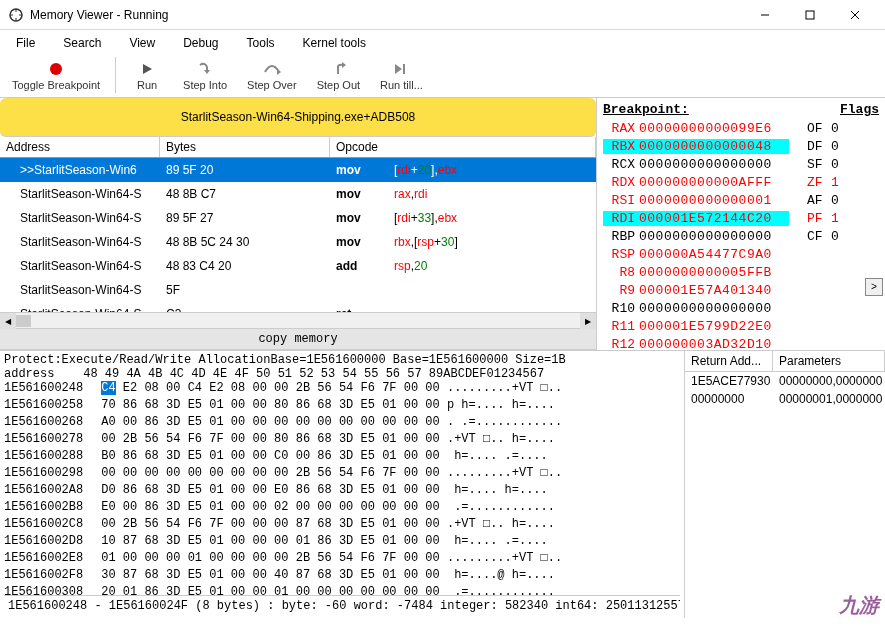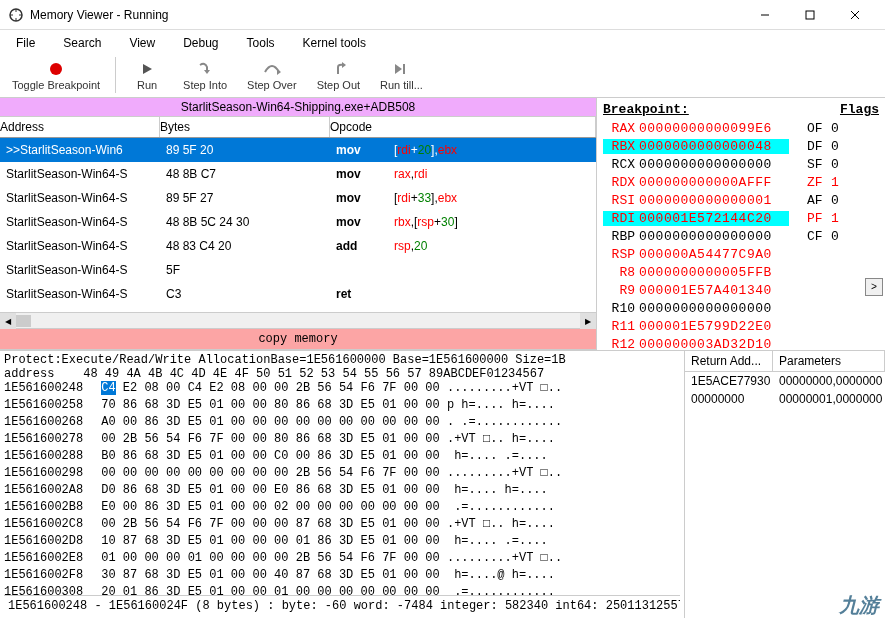--- a/index.html
+++ b/index.html
@@ -11,45 +11,45 @@
 .titlebar .winbtn { width: 45px; height: 28px; display: flex; align-items: center; justify-content: center; font-size: 10px; }
 .menubar { height: 22px; display: flex; align-items: flex-end; padding: 0 6px; gap: 8px; }
 .menubar .mi { padding: 2px 10px; }
 .toolbar { height: 46px; display: flex; align-items: center; padding: 2px 4px; border-bottom: 1px solid #ccc; gap: 4px; }
 .tbtn { display: flex; flex-direction: column; align-items: center; justify-content: center; padding: 2px 8px; min-width: 48px; cursor: pointer; }
 .tbtn .ic { height: 20px; display: flex; align-items: center; justify-content: center; font-size: 14px; }
 .tbtn .lb { font-size: 11px; color: #333; white-space: nowrap; }
 .tsep { width: 1px; height: 36px; background: #ccc; margin: 0 3px; }
 .main { display: flex; height: 252px; }
 .left-pane { flex: 1; display: flex; flex-direction: column; border-right: 1px solid #ccc; }
-.location-bar { text-align: center; padding: 2px; border-bottom: 1px solid #ccc; background: #f0abfc; }
+.location-bar { text-align: center; padding: 12px; border-bottom: 1px solid #ccc; background: #fde047; border-radius: 6px; }
 .disasm-header { display: flex; background: #fff; border-bottom: 1px solid #999; font-size: 12px; }
-.disasm-header > div { padding: 3px 0; border-right: 1px solid #ccc; }
+.disasm-header > div { padding: 3px 6px; border-right: 1px solid #ccc; }
 .col-addr { width: 160px; }
 .col-bytes { width: 170px; }
 .col-op { flex: 1; }
 .disasm-body { flex: 1; overflow: hidden; position: relative; }
 .drow { display: flex; padding: 2px 0; font-size: 12px; height: 24px; align-items: center; }
 .drow.sel { background: #0078d7; color: #fff; }
-.drow .c1 { width: 160px; padding-left: 6px; white-space: nowrap; overflow: hidden; }
+.drow .c1 { width: 160px; padding-left: 20px; white-space: nowrap; overflow: hidden; }
 .drow .c2 { width: 170px; padding-left: 6px; font-family: inherit; }
 .drow .c3 { flex: 1; padding-left: 6px; display: flex; gap: 18px; }
 .mn { font-weight: bold; min-width: 40px; }
 .drow.sel .mn { color: #fff; }
 .operand { color: #000; }
 .drow.sel .operand { color: #fff; }
 .reg-c { color: red; }
 .num-c { color: green; }
 .drow.sel .reg-c, .drow.sel .num-c { }
 .hscroll { height: 16px; background: #f0f0f0; border-top: 1px solid #ccc; position: relative; }
 .hscroll .thumb { position: absolute; left: 0; top: 2px; width: 15px; height: 12px; background: #ccc; }
 .hscroll .arr { position: absolute; top: 0; width: 16px; height: 16px; background: #e0e0e0; display: flex; align-items: center; justify-content: center; font-size: 8px; }
 .hscroll .arr.l { left: 0; }
 .hscroll .arr.r { right: 0; }
-.copymem { text-align: center; padding: 3px; border-top: 1px solid #ccc; border-bottom: 1px solid #ccc; background: #fca5a5; font-family: "Courier New", monospace; }
+.copymem { text-align: center; padding: 3px; border-top: 1px solid #ccc; border-bottom: 1px solid #ccc; background: #e5e5e5; font-family: "Courier New", monospace; }
 .right-pane { width: 288px; padding: 4px 6px; font-family: "Courier New", monospace; font-size: 13px; position: relative; }
 .reg-header { display: flex; margin-bottom: 2px; }
 .reg-title { text-decoration: underline; font-weight: bold; }
 .flags-title { text-decoration: underline; font-weight: bold; margin-left: auto; }
 .rrow { display: flex; height: 18px; align-items: center; }
 .rrow .rn { width: 36px; text-align: right; padding-right: 4px; }
 .rrow .rv { width: 150px; letter-spacing: 0.5px; }
 .rrow .fn { width: 24px; margin-left: 18px; }
 .rrow .fv { width: 14px; }
 .red { color: red; }
@@ -65,21 +65,21 @@
 .hxsel { background: #0078d7; color: #fff; }
 .statusline { border-top: 1px solid #ccc; padding: 3px 4px; font-family: "Courier New", monospace; font-size: 12px; white-space: nowrap; overflow: hidden; }
 .stack-pane { width: 200px; font-size: 12px; }
 .stack-hdr { display: flex; border-bottom: 1px solid #ccc; background: #fff; }
 .stack-hdr > div { padding: 3px 6px; border-right: 1px solid #ccc; }
 .sk1 { width: 88px; }
 .sk2 { flex: 1; }
 .srow { display: flex; padding: 2px 0; }
 .srow .s1 { width: 88px; padding-left: 6px; }
 .srow .s2 { flex: 1; padding-left: 6px; white-space: nowrap; overflow: hidden; }
-.watermark { position: absolute; right: 6px; bottom: 20px; font-size: 20px; color: #0c4a6e; font-style: italic; font-weight: bold; opacity: 0.7; pointer-events: none; }
+.watermark { position: absolute; right: 6px; bottom: 20px; font-size: 20px; color: #701a75; font-style: italic; font-weight: bold; opacity: 0.7; pointer-events: none; }
 </style>
 </head>
 <body>
 
 <div class="titlebar">
   <span class="icon">
     <svg width="16" height="16" viewBox="0 0 16 16">
         <circle cx="8" cy="8" r="6" fill="none" stroke="#333" stroke-width="1.5"></circle>
         <path d="M8 2 L8 5 M8 11 L8 14 M2 8 L5 8 M11 8 L14 8" stroke="#333" stroke-width="1"></path>
       </svg>

